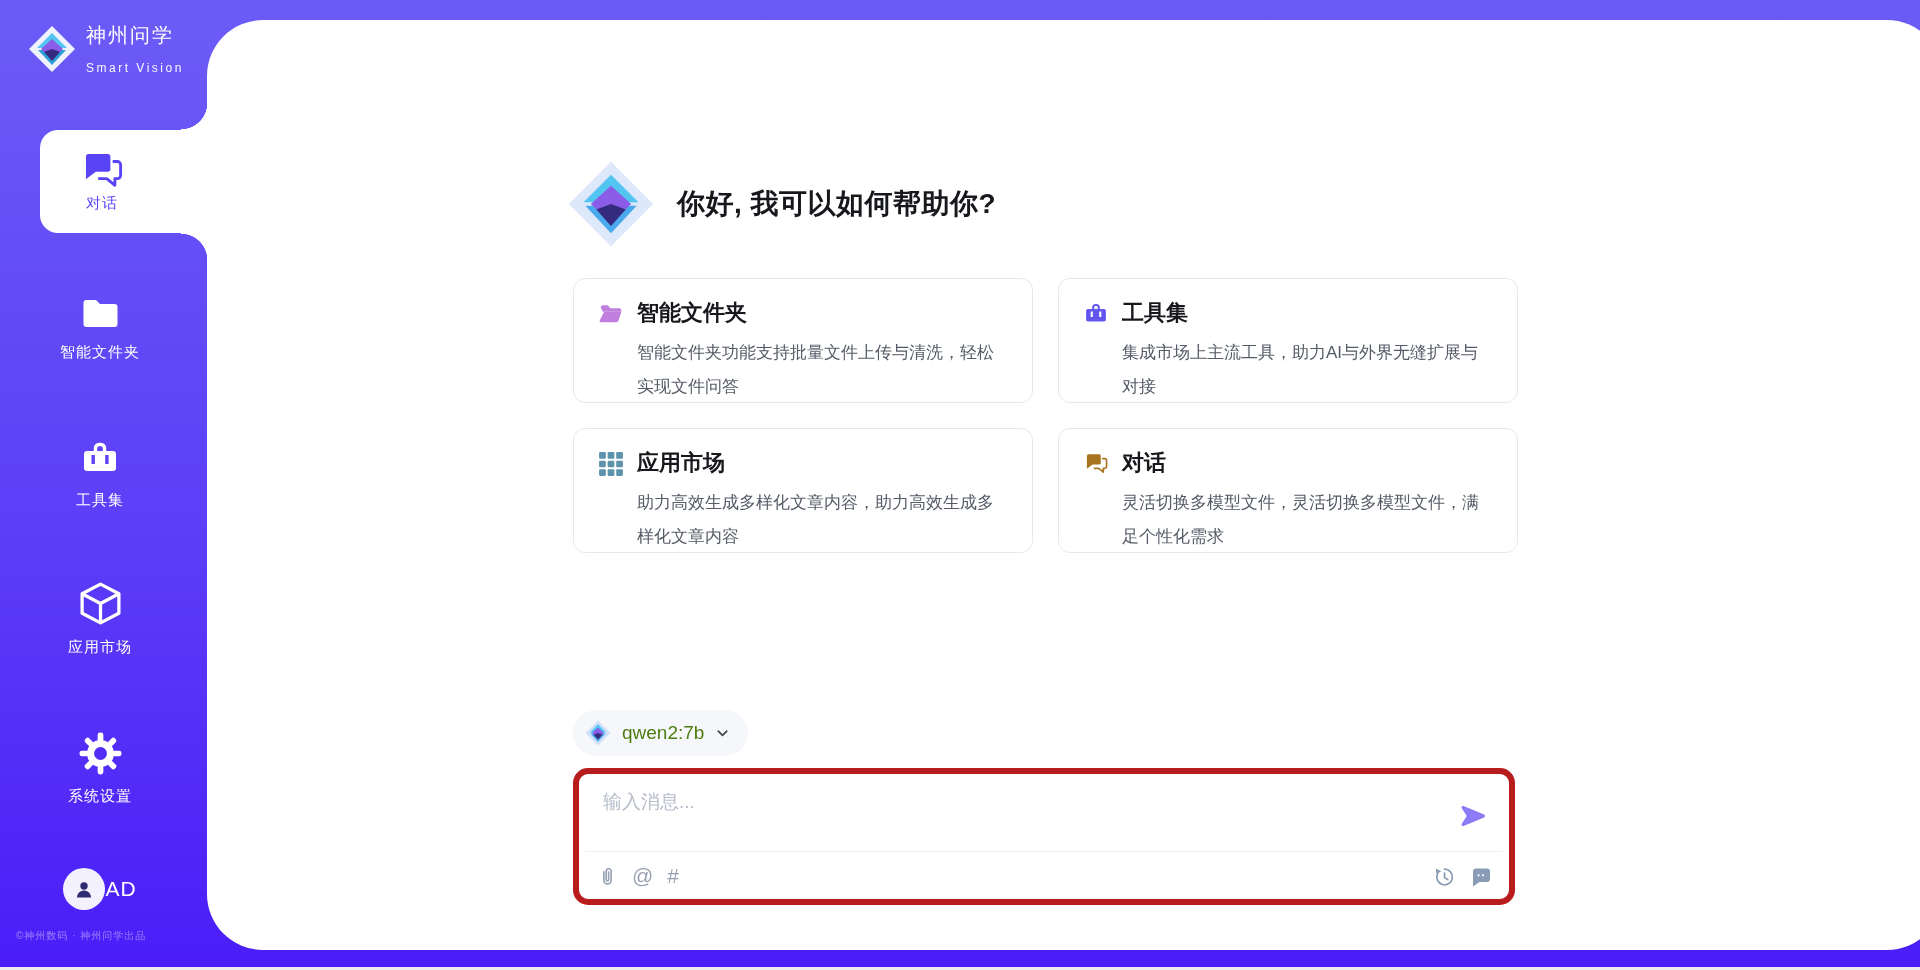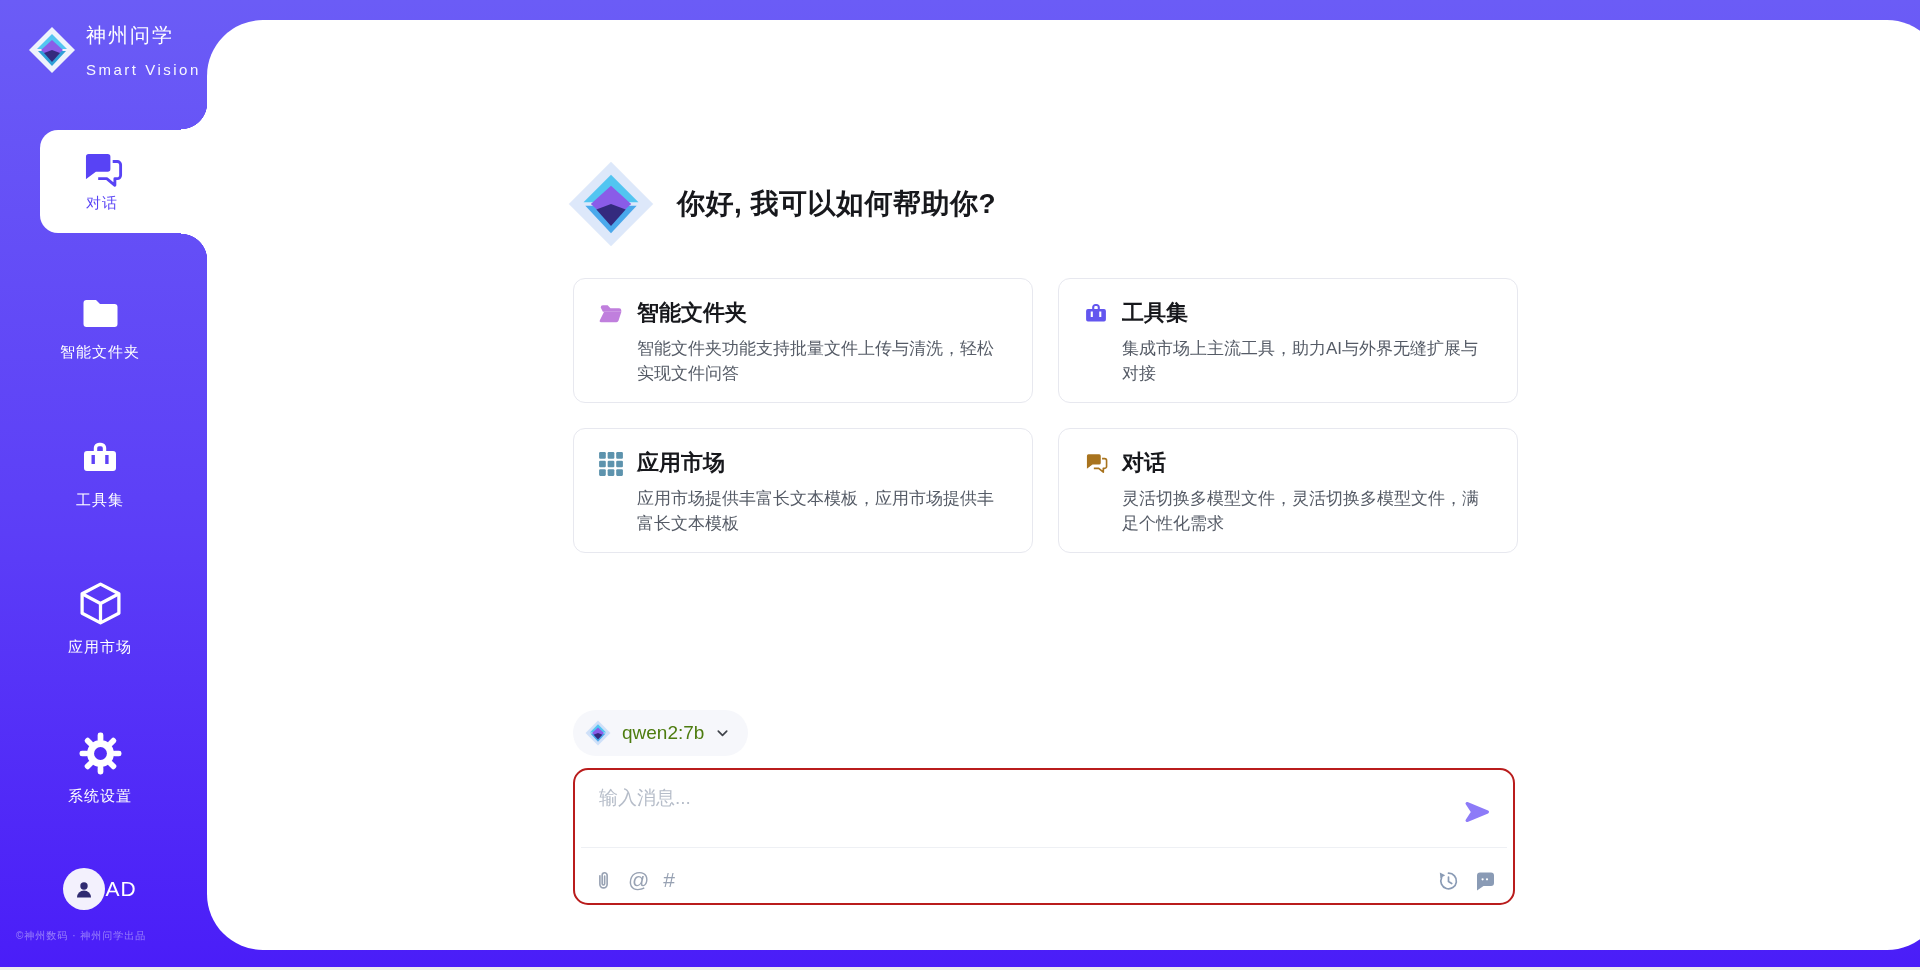--- a/index.html
+++ b/index.html
@@ -6,21 +6,21 @@
   .stage{position:relative;width:1920px;height:970px;overflow:hidden;
     background:linear-gradient(180deg,#6b5cf6 0%,#5c3ef7 55%,#4a1df8 100%);
     font-family:"Liberation Sans","DejaVu Sans",sans-serif;}
   
   .main-panel{position:absolute;left:207px;top:20px;width:1736px;height:930px;
     background:#fff;border-radius:56px;}
   .bottom-strip{position:absolute;left:0;bottom:0;width:100%;height:3px;background:#ededed;z-index:9;}
   
   .brand{position:absolute;left:28px;top:22px;display:flex;align-items:center;gap:10px;color:#fff;}
   .brand-name{font-size:20px;font-weight:400;letter-spacing:2px;}
-  .brand-sub{font-size:15px;letter-spacing:2.5px;opacity:.95;margin-top:12px;}
+  .brand-sub{font-size:12px;letter-spacing:2.5px;opacity:.95;margin-top:12px;}
   .nav-tab{position:absolute;left:40px;top:130px;width:168px;height:103px;background:#fff;
     border-radius:18px 0 0 18px;display:flex;flex-direction:column;align-items:center;
     padding:20px 44px 0 0;box-sizing:border-box;color:#5843f5;cursor:pointer;}
   .nav-tab .nav-label{color:#5843f5;}
   .fillet{position:absolute;left:181px;width:27px;height:27px;}
   .fillet-top{top:103px;background:radial-gradient(27px at 0 0,rgba(0,0,0,0) 26px,#fff 26.5px);}
   .fillet-bottom{top:233px;background:radial-gradient(27px at 0 100%,rgba(0,0,0,0) 26px,#fff 26.5px);}
   .nav-item{position:absolute;left:0;width:200px;display:flex;flex-direction:column;
     align-items:center;gap:9px;color:#fff;cursor:pointer;}
   .nav-label{font-size:15px;letter-spacing:1px;margin-top:2px;}
@@ -33,27 +33,27 @@
     color:rgba(255,255,255,0.42);}
   
   .greeting{position:absolute;left:360px;top:140px;display:flex;align-items:center;gap:22px;}
   .greeting-title{font-size:28px;font-weight:700;color:#17181c;letter-spacing:.5px;}
   .cards{position:absolute;left:366px;top:258px;display:grid;
     grid-template-columns:460px 460px;grid-auto-rows:125px;gap:25px;}
   .card{background:#fff;border:1px solid #e7e8ef;border-radius:12px;box-sizing:border-box;
     padding:21px 24px;display:grid;grid-template-columns:26px 1fr;column-gap:13px;cursor:pointer;}
   .card-icon{width:26px;height:26px;margin-top:1px;}
   .card-title{font-size:22px;font-weight:700;color:#17181c;line-height:26px;}
-  .card-desc{grid-column:2;font-size:17px;line-height:25px;color:#555b66;margin-top:9px;}
+  .card-desc{grid-column:2;font-size:17px;line-height:34px;color:#555b66;margin-top:9px;}
   .model-pill{position:absolute;left:366px;top:690px;height:46px;border-radius:23px;
     background:#f6f7fb;display:inline-flex;align-items:center;gap:11px;
     padding:0 18px 0 12px;cursor:pointer;}
   .model-name{font-size:19px;color:#4d7c0f;}
   .composer{position:absolute;left:366px;top:748px;width:942px;height:137px;box-sizing:border-box;
-    background:#fff;border:2px solid #b91c1c;border-radius:15px;}
+    background:#fff;border:6px solid #b91c1c;border-radius:15px;}
   .composer input{position:absolute;left:22px;top:16px;width:820px;border:none;outline:none;
     font-size:19px;color:#333;font-family:inherit;background:transparent;}
   .composer input::placeholder{color:#b6bdc9;}
   .send-btn{position:absolute;right:22px;top:28px;width:28px;height:28px;color:#8d7bf8;cursor:pointer;}
   .composer-divider{position:absolute;left:6px;right:6px;top:77px;height:1px;background:#eef0f4;}
   .tool-left{position:absolute;left:18px;bottom:12px;display:flex;align-items:center;gap:14px;color:#98a2b3;}
   .tool-right{position:absolute;right:18px;bottom:12px;display:flex;align-items:center;gap:14px;color:#8a9bb5;}
   .glyph-btn{font-size:21px;line-height:22px;cursor:pointer;}
   .svg-btn{cursor:pointer;display:flex;}
 </style>
@@ -103,21 +103,21 @@
               <rect x="16.8" y="1" width="6.2" height="6.2" rx="1"></rect>
             <rect x="1" y="8.9" width="6.2" height="6.2" rx="1"></rect>
               <rect x="8.9" y="8.9" width="6.2" height="6.2" rx="1"></rect>
               <rect x="16.8" y="8.9" width="6.2" height="6.2" rx="1"></rect>
             <rect x="1" y="16.8" width="6.2" height="6.2" rx="1"></rect>
               <rect x="8.9" y="16.8" width="6.2" height="6.2" rx="1"></rect>
               <rect x="16.8" y="16.8" width="6.2" height="6.2" rx="1"></rect>
           </g>
         </svg>
         <div class="card-title">应用市场</div>
-        <div class="card-desc">应用市场提供丰富长文本模板，应用市场提供丰富长文本模板</div>
+        <div class="card-desc">助力高效生成多样化文章内容，助力高效生成多样化文章内容</div>
       </div>
 
       <div class="card">
         <svg class="card-icon" viewBox="0 0 48 44" style="color: rgb(168, 115, 30);">
           <path d="M24 12 h16 a3.5 3.5 0 0 1 3.5 3.5 v11 a3.5 3.5 0 0 1 -3.5 3.5 h-2.5 v7 l-8.5 -7 h-9" fill="none" stroke="currentColor" stroke-width="3" stroke-linejoin="round"></path>
           <path d="M10 3 h20 a4 4 0 0 1 4 4 v13 a4 4 0 0 1 -4 4 H18 l-12 9 V7 a4 4 0 0 1 4 -4 Z" fill="currentColor" stroke="#fff" stroke-width="2.4"></path>
         </svg>
         <div class="card-title">对话</div>
         <div class="card-desc">灵活切换多模型文件，灵活切换多模型文件，满足个性化需求</div>
       </div>

